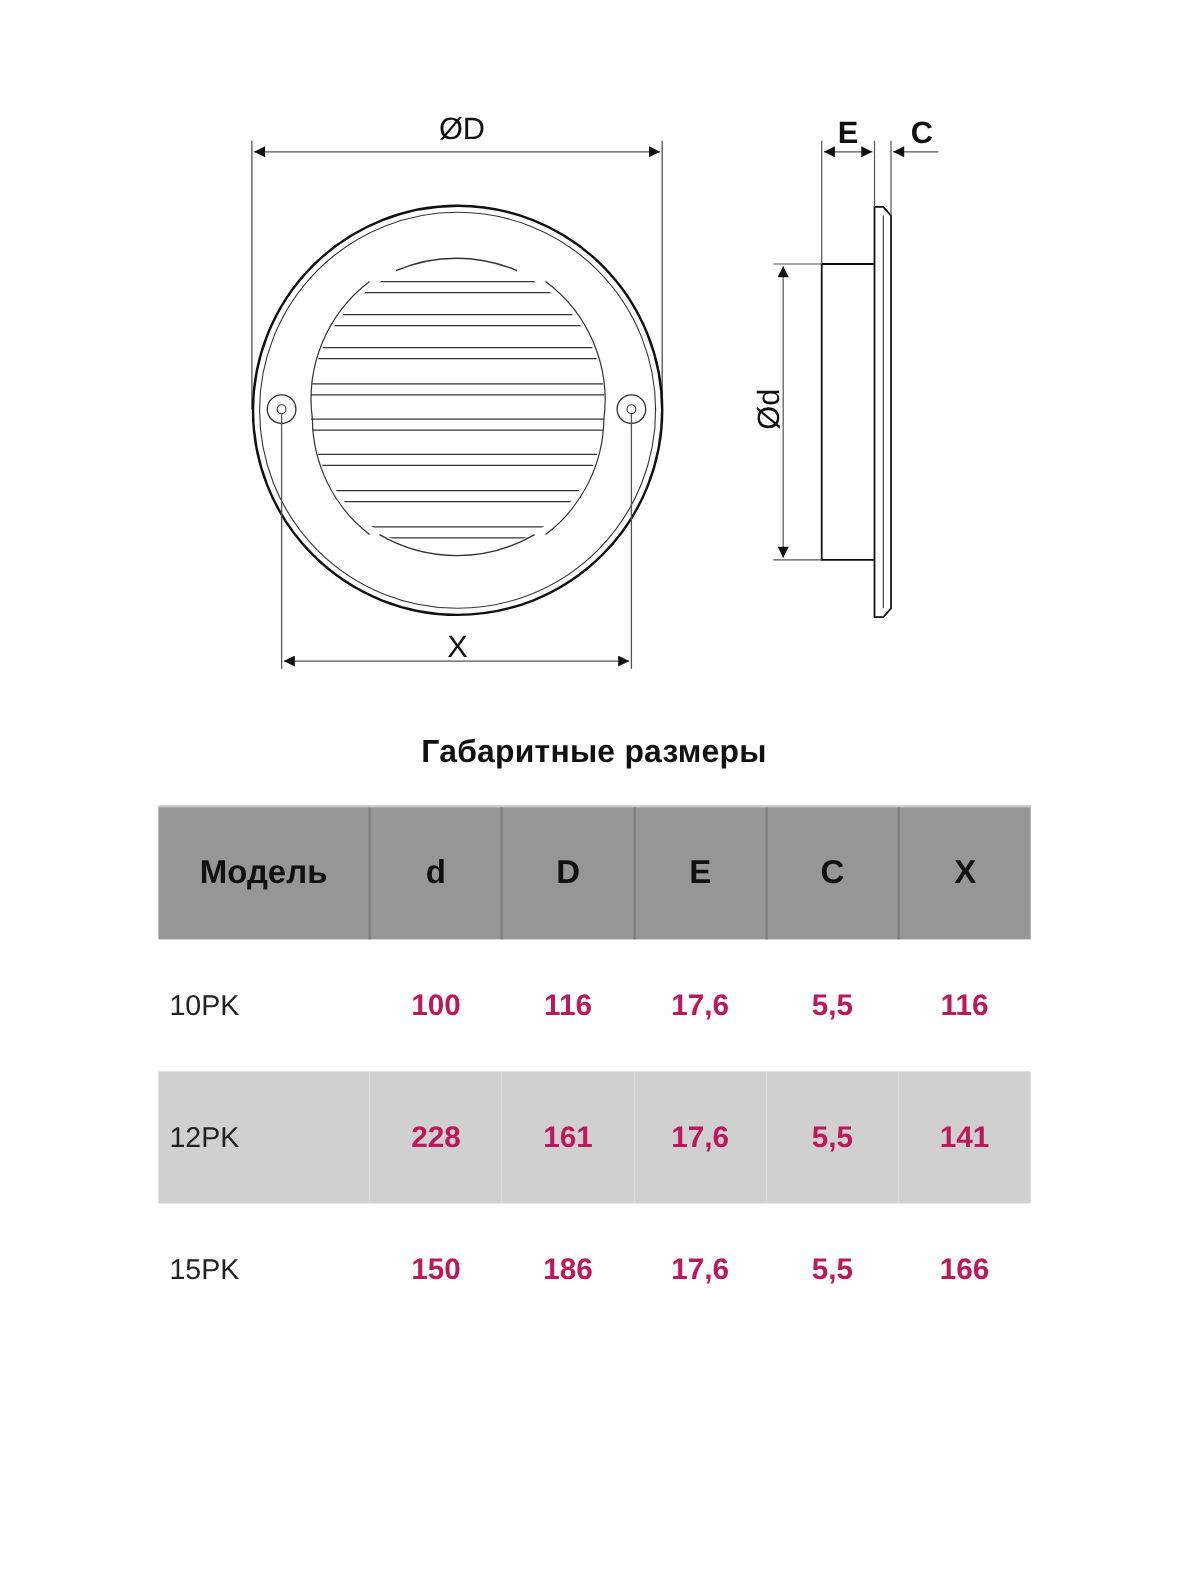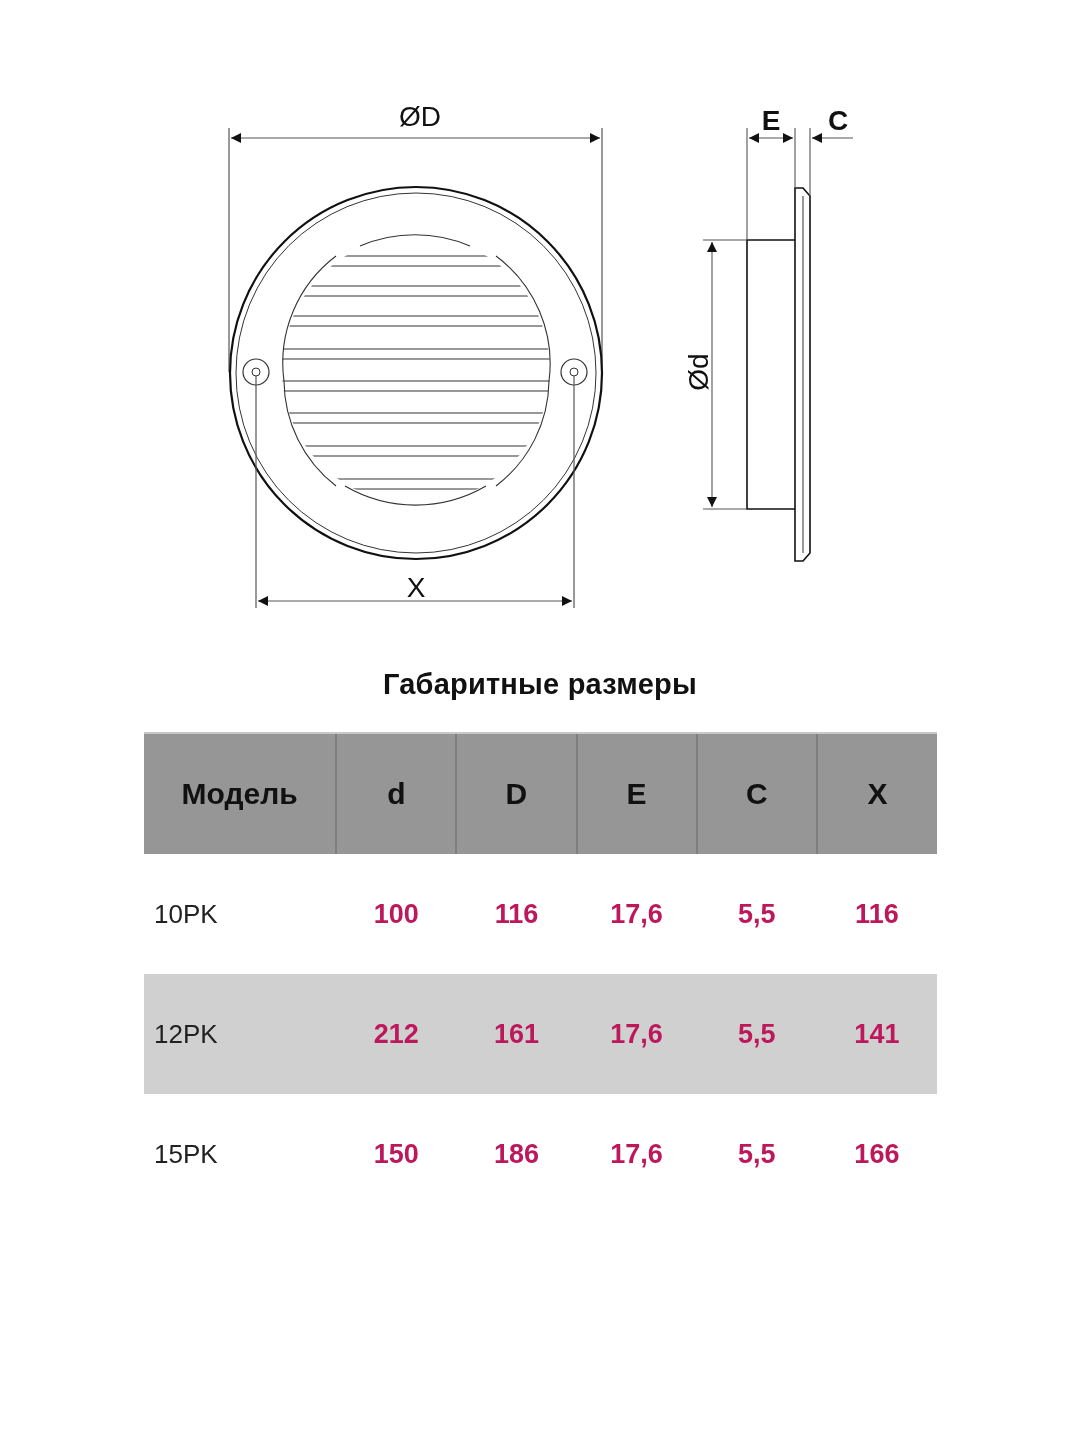--- a/index.html
+++ b/index.html
@@ -133,21 +133,21 @@
     <tr>
       <td class="model">10PK</td>
       <td>100</td>
       <td>116</td>
       <td>17,6</td>
       <td>5,5</td>
       <td>116</td>
     </tr>
     <tr class="shade">
       <td class="model">12PK</td>
-      <td>212</td>
+      <td>228</td>
       <td>161</td>
       <td>17,6</td>
       <td>5,5</td>
       <td>141</td>
     </tr>
     <tr>
       <td class="model">15PK</td>
       <td>150</td>
       <td>186</td>
       <td>17,6</td>

